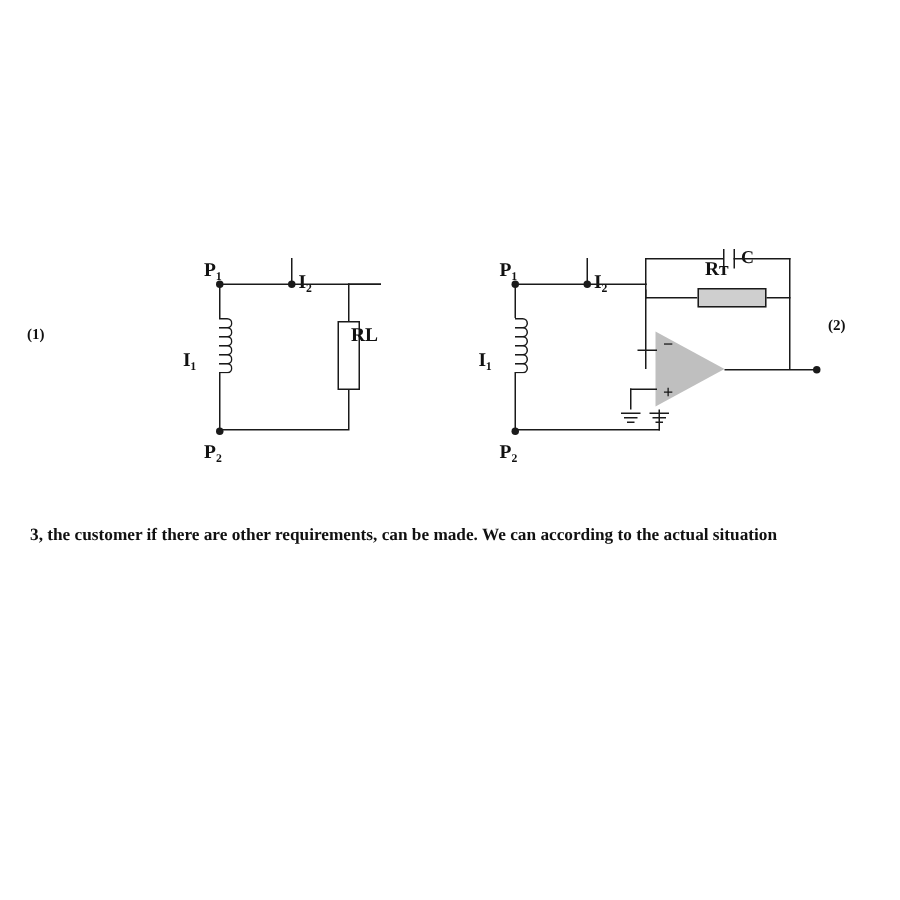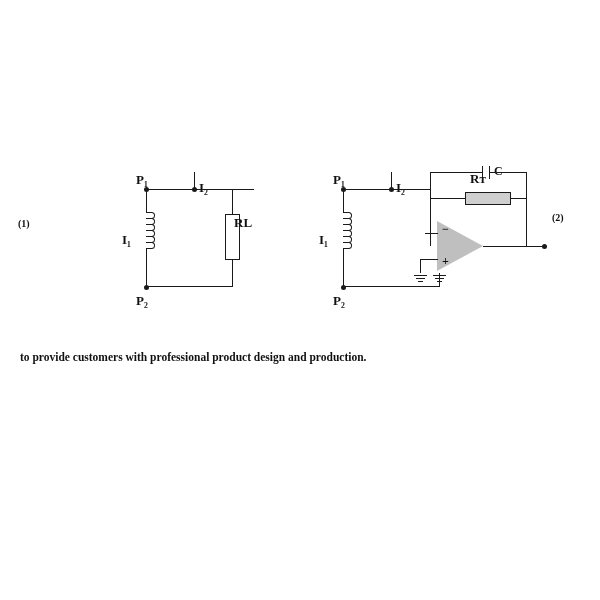--- a/index.html
+++ b/index.html
@@ -285,16 +285,16 @@
       <div class="wire v" style="left:439px; top:123px; height:14px;"></div>
       <div class="gnd" style="left:433px; top:123px;">
         <i></i>
           <i></i>
           <i></i>
       </div>
     </div>
   </div>
 
   <div class="caption">
-    <p>to provide customers with professional product design and production.</p>
+    <p>3, the customer if there are other requirements, can be made. We can according to the actual situation</p>
   </div>
 
 </div>
 
 </body></html>

